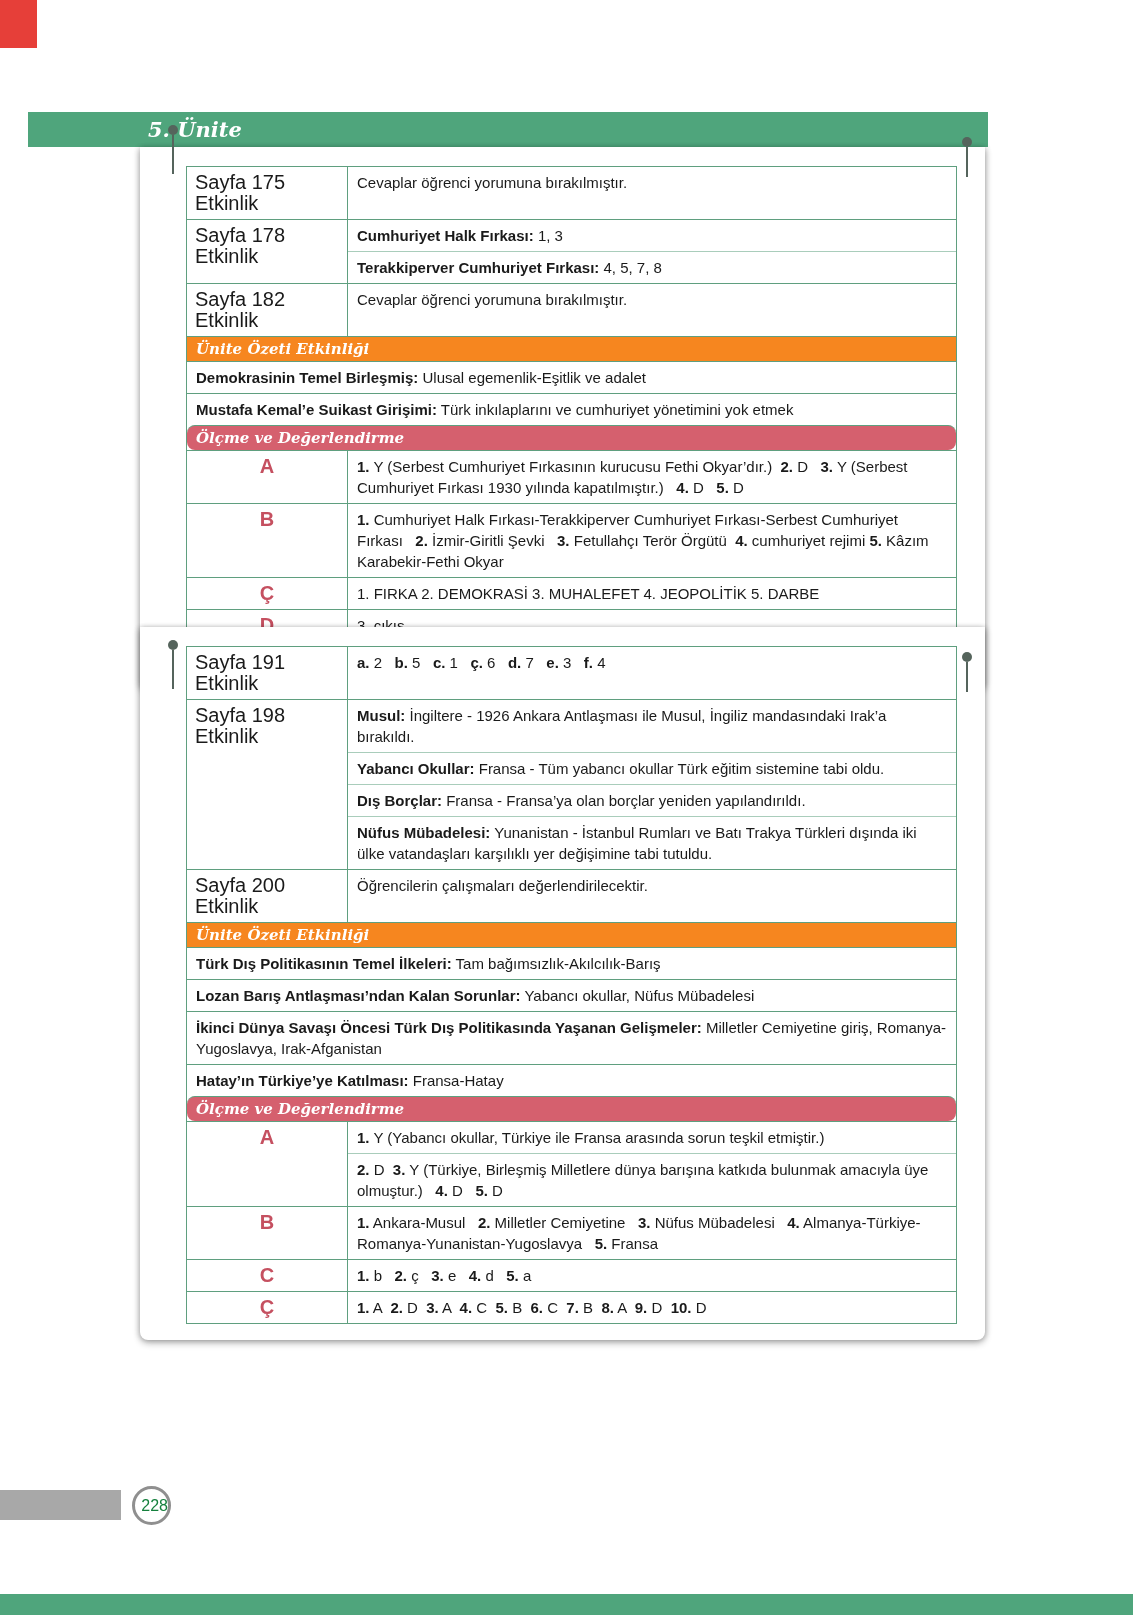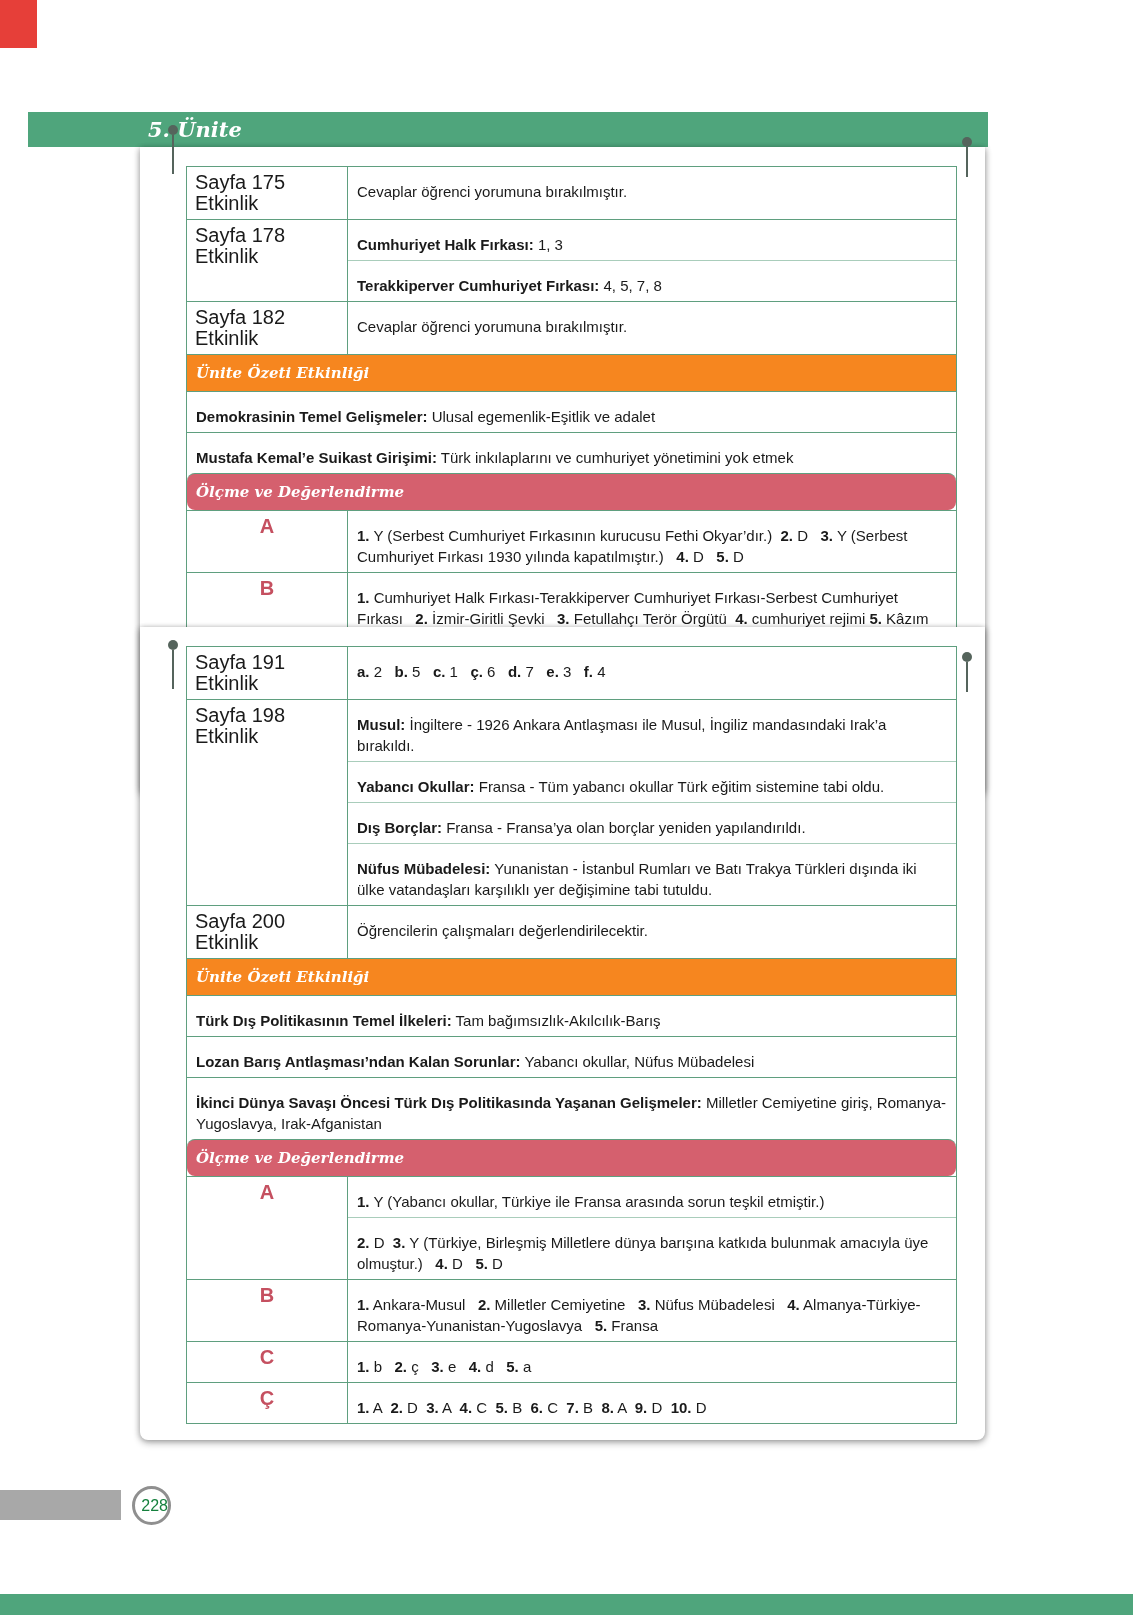--- a/index.html
+++ b/index.html
@@ -43,24 +43,24 @@
   .cell.label {
     flex:0 0 161px; width:161px; border-right:1px solid var(--table-border,#5f9f7f);
     padding:5px 8px; font-size:20px; line-height:21px;
   }
   .cell.label.letter {
     text-align:center; color:var(--letter,#c55060); font-weight:bold;
   }
   .cell.content { flex:1; min-width:0; }
   .block { padding:5px 10px 5px 9px; }
   .block + .block { border-top:1px solid #a9cdbb; }
-  .line { font-size:15px; line-height:21px; white-space:pre-wrap;margin-top:9px; }
+  .line { font-size:15px; line-height:21px; white-space:pre-wrap; }
   .bold { font-weight:bold; }
   .banner {
-    height:37px; display:flex; align-items:center; padding-left:9px;
+    height:25px; display:flex; align-items:center; padding-left:9px;
     color:#ffffff; font-family:"DejaVu Serif", serif; font-style:italic;
     font-weight:bold; font-size:15px;
   }
   .banner.orange { background:var(--orange,#f6861f); }
   .banner.rose   { background:var(--rose,#d5606e);border-radius:8px; }
   .footer-gray-bar {
     position:absolute; left:0; top:1490px; width:121px; height:30px;
     background:var(--footer-gray,#a8a8a8);
   }
   .page-number-badge {
@@ -117,21 +117,21 @@
           <div class="cell content">
             <div class="block">
               <div class="line"><span>Cevaplar öğrenci yorumuna bırakılmıştır.</span></div>
             </div>
           </div>
         </div>
         <div class="banner orange">Ünite Özeti Etkinliği</div>
         <div class="trow">
           <div class="cell content">
             <div class="block">
-              <div class="line"><span class="bold">Demokrasinin Temel Gelişmeler:</span><span> Ulusal egemenlik-Eşitlik ve adalet</span></div>
+              <div class="line"><span class="bold">Demokrasinin Temel Birleşmiş:</span><span> Ulusal egemenlik-Eşitlik ve adalet</span></div>
             </div>
           </div>
         </div>
         <div class="trow">
           <div class="cell content">
             <div class="block">
               <div class="line"><span class="bold">Mustafa Kemal’e Suikast Girişimi:</span><span> Türk inkılaplarını ve cumhuriyet yönetimini yok etmek</span></div>
             </div>
           </div>
         </div>
@@ -236,20 +236,27 @@
           <div class="cell content">
             <div class="block">
               <div class="line"><span class="bold">Lozan Barış Antlaşması’ndan Kalan Sorunlar:</span><span> Yabancı okullar, Nüfus Mübadelesi</span></div>
             </div>
           </div>
         </div>
         <div class="trow">
           <div class="cell content">
             <div class="block">
               <div class="line"><span class="bold">İkinci Dünya Savaşı Öncesi Türk Dış Politikasında Yaşanan Gelişmeler:</span><span> Milletler Cemiyetine giriş, Romanya-Yugoslavya, Irak-Afganistan</span></div>
+            </div>
+          </div>
+        </div>
+        <div class="trow">
+          <div class="cell content">
+            <div class="block">
+              <div class="line"><span class="bold">Hatay’ın Türkiye’ye Katılması:</span><span> Fransa-Hatay</span></div>
             </div>
           </div>
         </div>
         <div class="banner rose">Ölçme ve Değerlendirme</div>
         <div class="trow">
           <div class="cell label letter">A</div>
           <div class="cell content">
             <div class="block">
               <div class="line"><span class="bold">1.</span><span> Y (Yabancı okullar, Türkiye ile Fransa arasında sorun teşkil etmiştir.)</span></div>
             </div>

